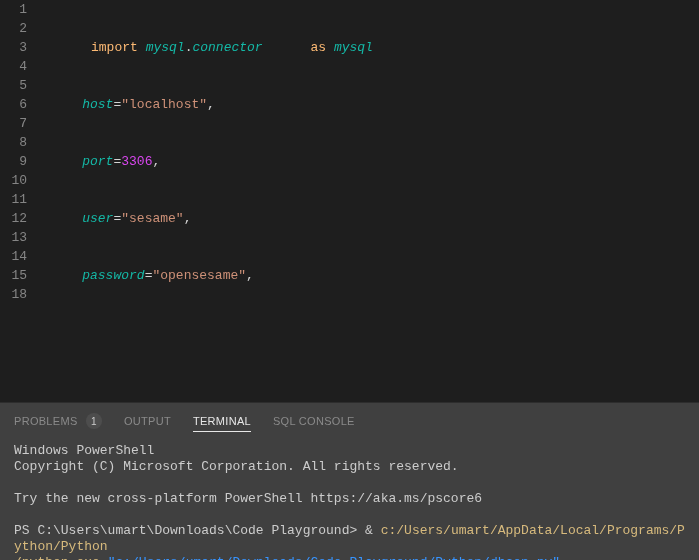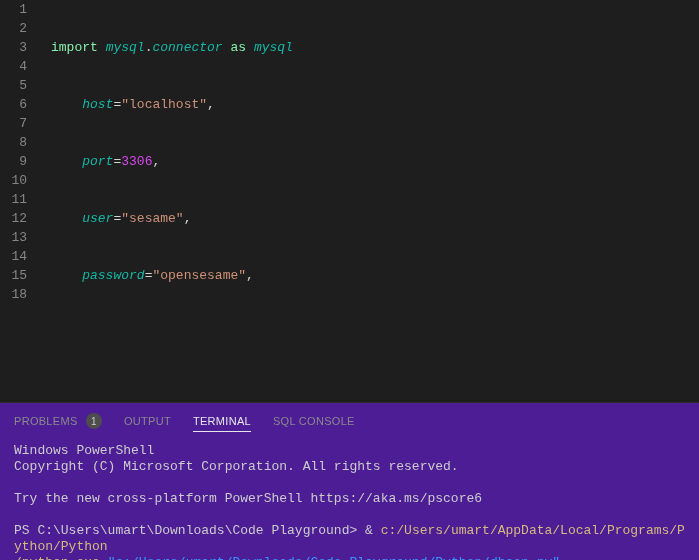--- a/index.html
+++ b/index.html
@@ -30,30 +30,30 @@
       width: 45px;
     }
     .gutter .ln { height: 19px; }
     .code {
       flex: 1;
       white-space: pre;
       padding-left: 6px;
       color: #d4d4d4;
     }
     .code .line { height: 19px; display: block; }
-    .kw { color: #86efac; }
+    .kw { color: #fdba74; margin-left: 40px; }
     .str { color: #ce9178; }
     .cmt { color: #6a9955; }
     .num { color: #d946ef; }
     .fn { color: #dcdcaa; }
     .var { color: #14b8a6; font-style: italic; }
     .punc { color: #d4d4d4; }
     .panel {
       border-top: 1px solid #2d2d2d;
-      background: #4c1d95;
+      background: #404040;
       display: flex;
       flex-direction: column;
       height: 158px;
     }
     .tabs {
       display: flex;
       align-items: center;
       padding: 6px 14px 6px 14px;
       gap: 22px;
       font-size: 11px;

